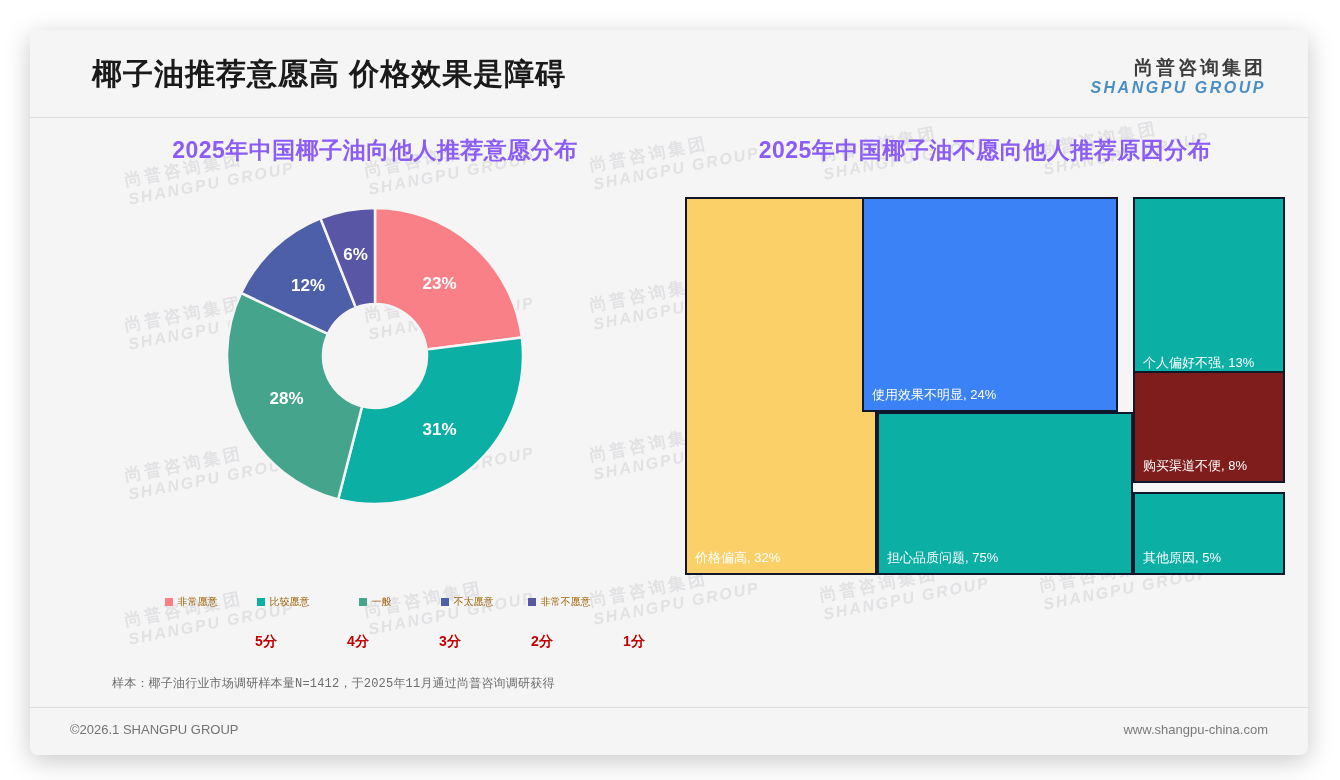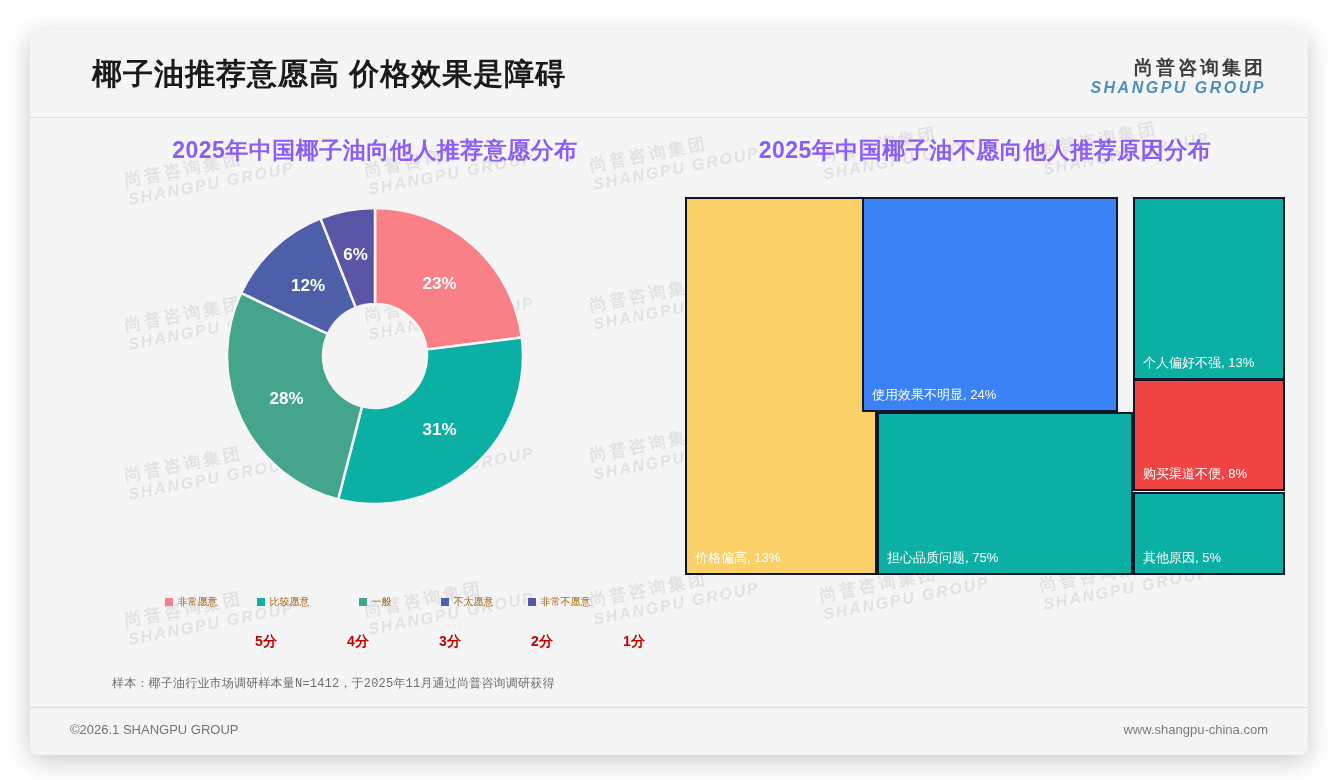--- a/index.html
+++ b/index.html
@@ -282,32 +282,32 @@
         <div class="score-item">3分</div>
         <div class="score-item">2分</div>
         <div class="score-item">1分</div>
       </div>
   </div>
 
   <div class="panel panel-right">
     <div class="chart-title">2025年中国椰子油不愿向他人推荐原因分布</div>
     <div class="treemap" id="treemap">
         <div class="tile" style="left: 0px; top: 0px; width: 192px; height: 378px; background: rgb(252, 208, 104);">
-          <span class="tile-label">价格偏高, 13%</span>
+          <span class="tile-label">价格偏高, 32%</span>
         </div>
         <div class="tile" style="left: 177px; top: 0px; width: 256px; height: 215px; background: #3b82f6;">
           <span class="tile-label">使用效果不明显, 24%</span>
         </div>
         <div class="tile" style="left: 192px; top: 215px; width: 256px; height: 163px; background: rgb(11, 175, 164);">
           <span class="tile-label">担心品质问题, 75%</span>
         </div>
         <div class="tile" style="left: 448px; top: 0px; width: 152px; height: 183px; background: rgb(11, 175, 164);">
           <span class="tile-label">个人偏好不强, 13%</span>
         </div>
-        <div class="tile" style="left: 448px; top: 182px; width: 152px; height: 112px; background: #ef4444; text-align: center;">
+        <div class="tile" style="left: 448px; top: 174px; width: 152px; height: 112px; background: #7f1d1d; text-align: center;">
           <span class="tile-label">购买渠道不便, 8%</span>
         </div>
         <div class="tile" style="left: 448px; top: 295px; width: 152px; height: 83px; background: rgb(11, 175, 164);">
           <span class="tile-label">其他原因, 5%</span>
         </div>
       </div>
   </div>
 
   <div class="footnote">样本：椰子油行业市场调研样本量N=1412，于2025年11月通过尚普咨询调研获得</div>
 

